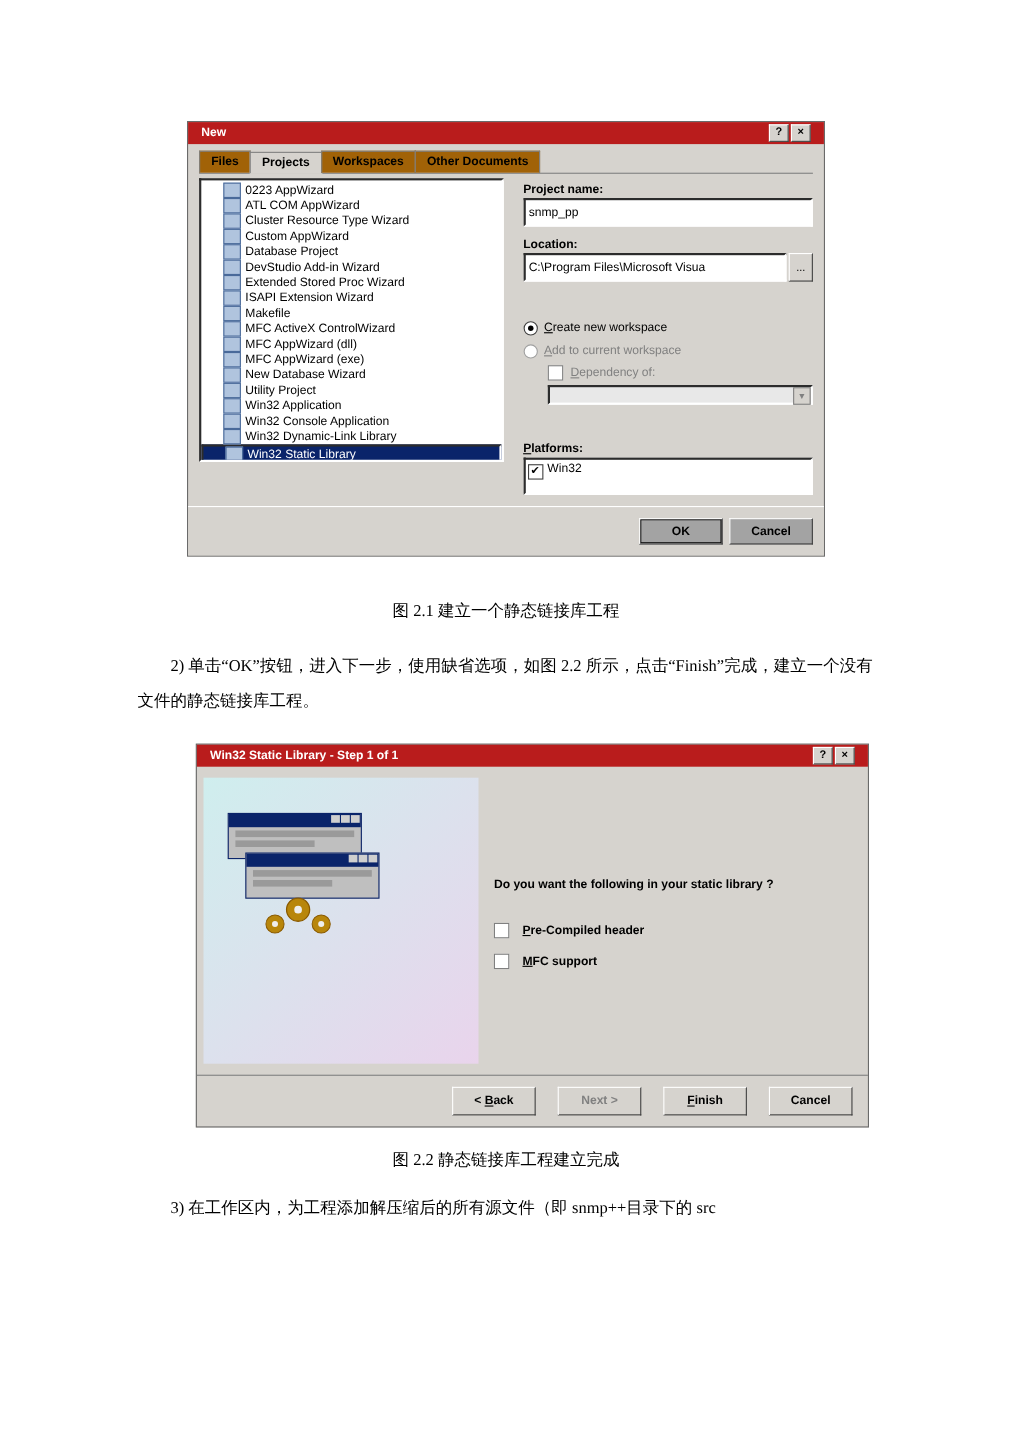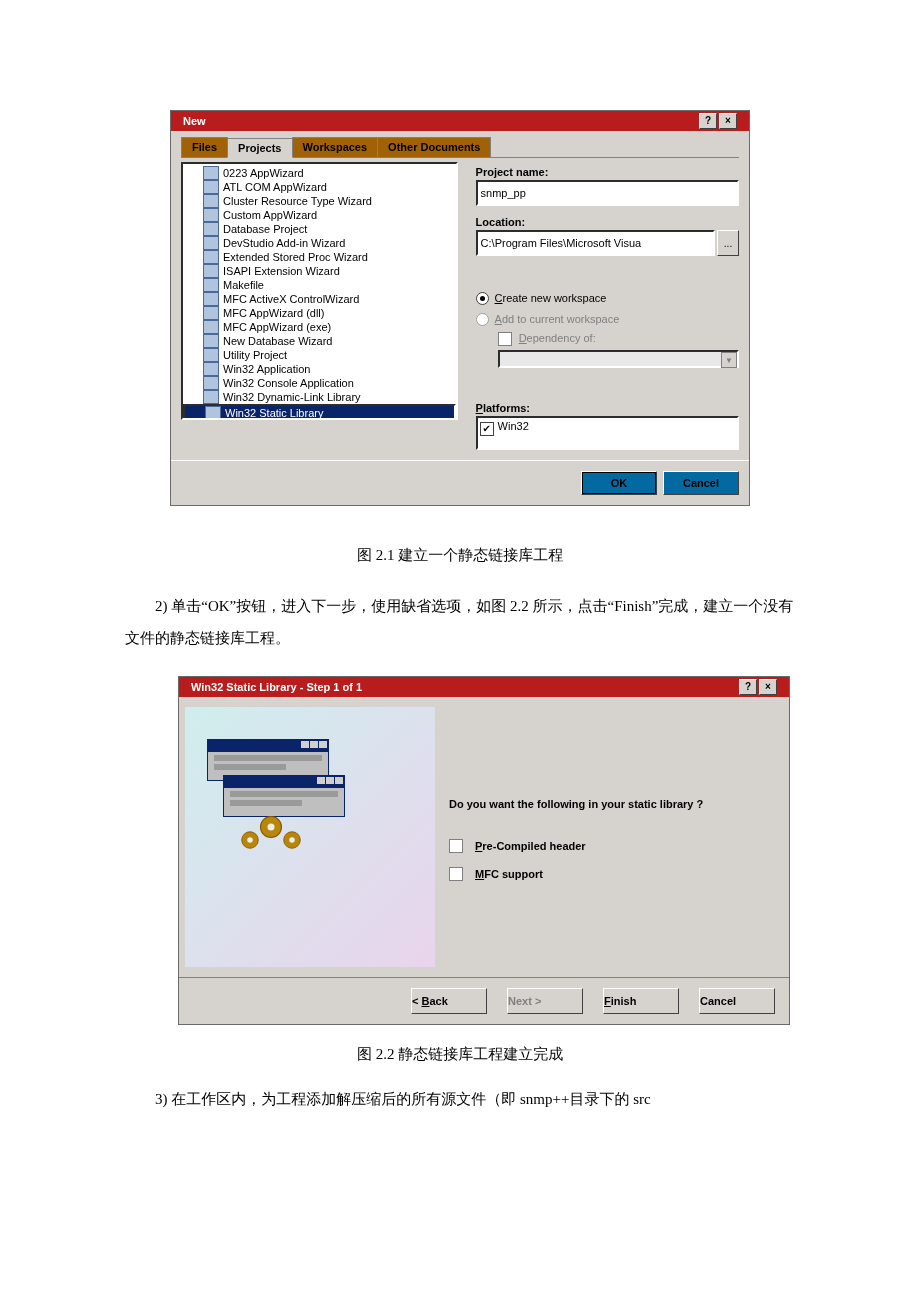--- a/index.html
+++ b/index.html
@@ -30,21 +30,21 @@
   .radio .dot .in{width:5px;height:5px;border-radius:50%;background:#000}
   .radio.dis{color:#808080}
   .radio.dis .dot{border-color:#a0a0a0}
   .cb{width:12px;height:12px;border:1px solid #808080;background:#fff;display:inline-block;margin-right:4px;vertical-align:middle}
   .cblbl{font-size:11px;color:#808080}
   .sel{width:100%;height:18px;background:#e8e8e8;border:2px inset #fff;border-top-color:#808080;border-left-color:#808080;box-sizing:border-box}
   .chklist{background:#fff;border:2px inset #fff;border-top-color:#808080;border-left-color:#808080;height:26px;padding:2px;font-size:11px}
   .chkbox{width:12px;height:12px;border:1px solid #404040;background:#fff;display:inline-flex;align-items:center;justify-content:center;margin-right:4px;vertical-align:-2px}
   .chkbox .ck{font-size:10px;line-height:1}
   .btnbar{border-top:1px solid #fff;background:#d6d3ce;padding:10px;display:flex;justify-content:flex-end;gap:6px}
-  .btn{min-width:74px;height:22px;background:#0369a1;border:1px solid #404040;border-top-color:#fff;border-left-color:#fff;font-size:11px;font-weight:bold;display:inline-flex;align-items:center;justify-content:center}
+  .btn{min-width:74px;height:22px;background:#a3a3a3;border:1px solid #404040;border-top-color:#fff;border-left-color:#fff;font-size:11px;font-weight:bold;display:inline-flex;align-items:center;justify-content:center}
   .btn.def{box-shadow:inset 0 0 0 1px #000}
   .u{text-decoration:underline}
   
   .wm{position:relative}
   .wm-txt{position:absolute;left:50%;top:-6px;transform:translateX(-50%);font-size:34px;color:rgba(180,140,140,.35);letter-spacing:1px;white-space:nowrap;font-family:Arial,sans-serif;z-index:-1}
   
   .caption{text-align:center;font-size:15px;margin:40px 0 26px 0;font-family:"SimSun",serif}
   .para{font-size:15px;line-height:2.1;margin:0 125px;text-indent:2em;font-family:"SimSun",serif}
   
   .dlg2{border:1px solid #6a6a6a;background:#d6d3ce;font-family:Tahoma,Arial,sans-serif;font-size:11px}
@@ -53,21 +53,21 @@
   .wiz-win{position:absolute;border:1px solid #0a246a;background:#bfbfbf}
   .wiz-win .wtb{height:10px;background:#0a246a;display:flex;justify-content:flex-end;gap:1px;padding:1px}
   .wiz-win .wtb span{width:8px;height:7px;background:#cfcfcf;display:inline-block}
   .wiz-win .wbl{height:6px;background:#9a9a9a;margin:3px 6px 1px 6px}
   .cog{position:absolute;width:22px;height:22px}
   .cog svg{width:100%;height:100%}
   .wizright{flex:1;padding:18px 24px 0 8px}
   .wizq{font-size:11px;font-weight:bold;margin-bottom:28px;line-height:1.3}
   .opt{display:flex;align-items:center;gap:8px;font-size:11px;font-weight:bold;margin-bottom:14px}
   .btnbar2{display:flex;justify-content:flex-end;gap:20px;padding:10px 14px;border-top:1px solid #808080}
-  .btn2{min-width:74px;height:24px;background:#d6d3ce;border:1px solid #404040;border-top-color:#fff;border-left-color:#fff;font-size:11px;font-weight:bold;display:inline-flex;align-items:center;}
+  .btn2{min-width:74px;height:24px;background:#d6d3ce;border:1px solid #404040;border-top-color:#fff;border-left-color:#fff;font-size:11px;font-weight:bold;display:inline-flex;align-items:center;justify-content:center}
   .btn2.dis{color:#808080}
 </style>
 </head>
 <body>
 
 <div class="page">
 
   <div class="fig">
     <div class="dlg">
       <div class="tb">

